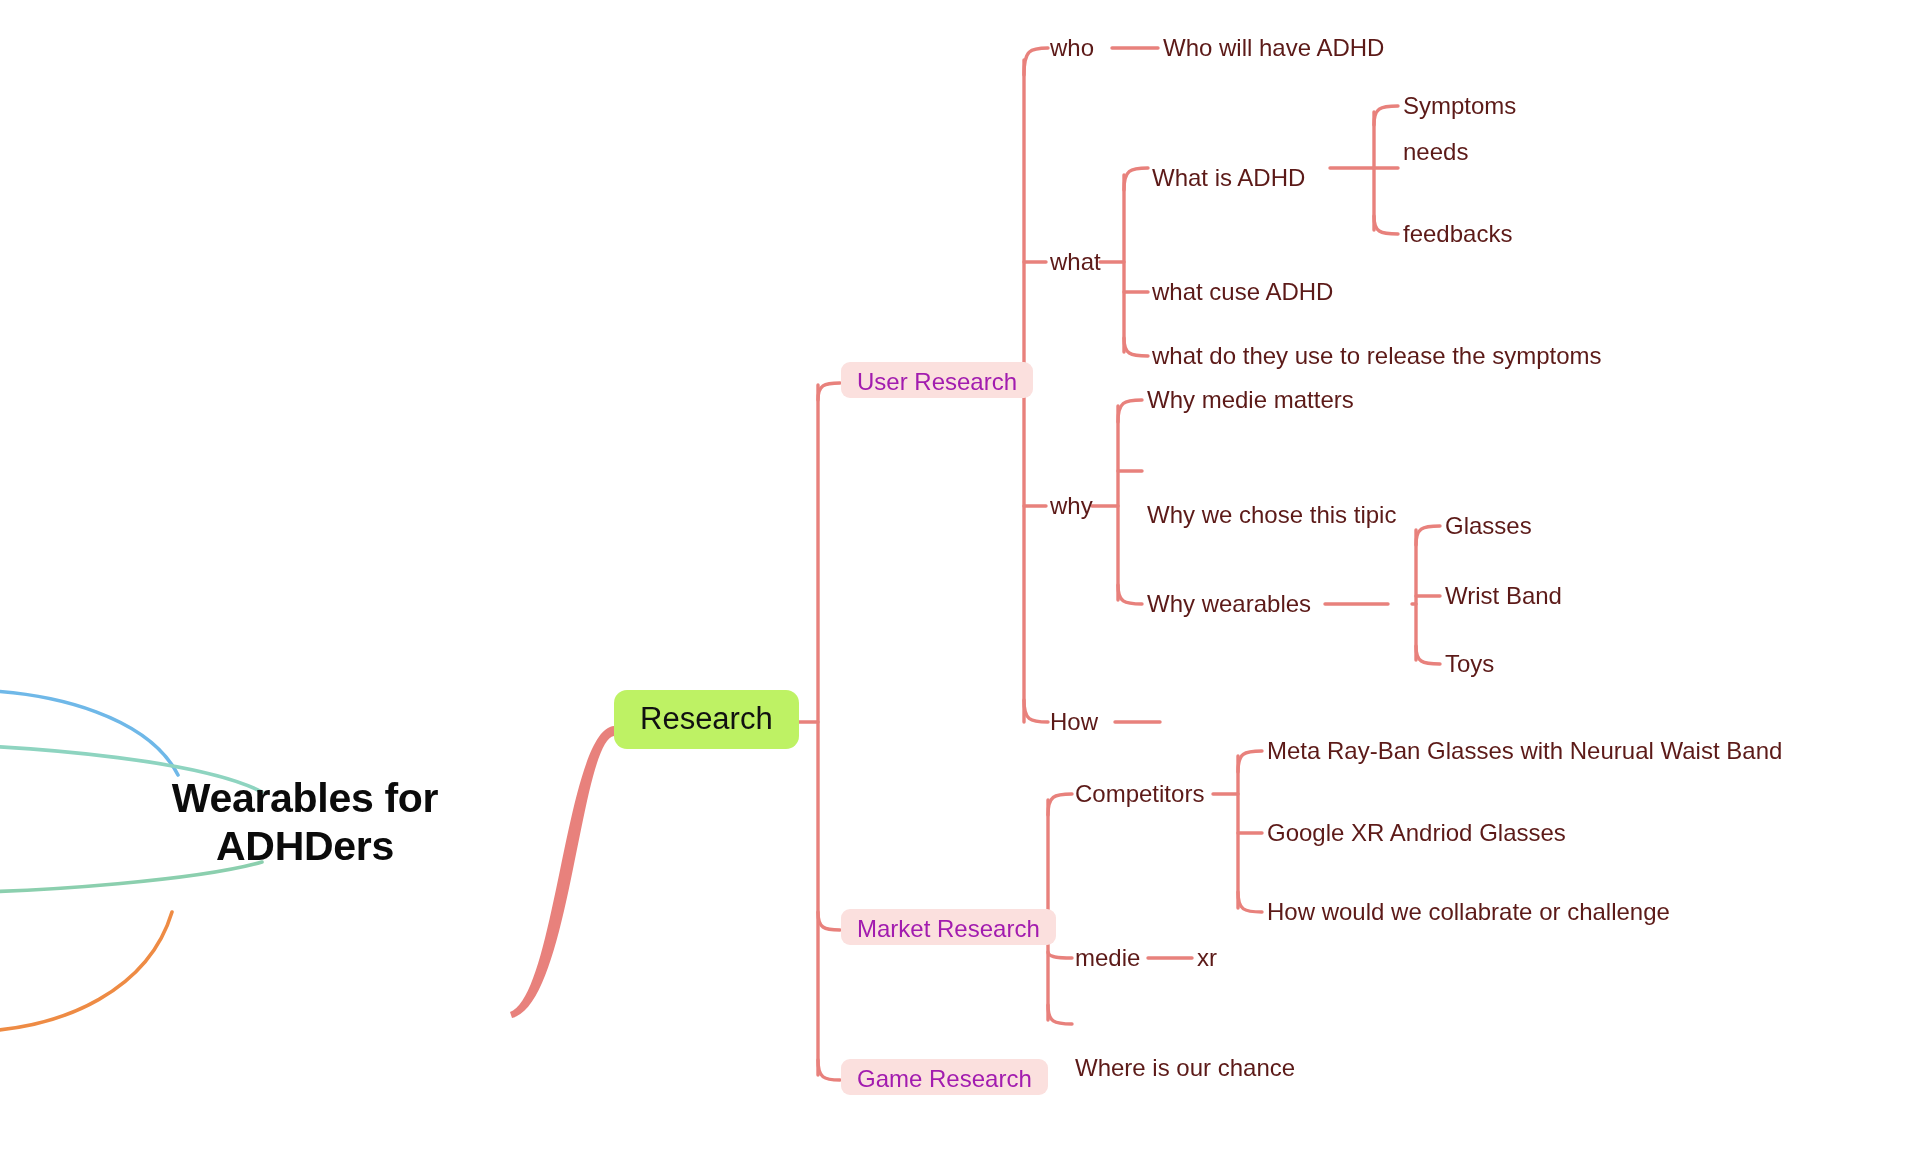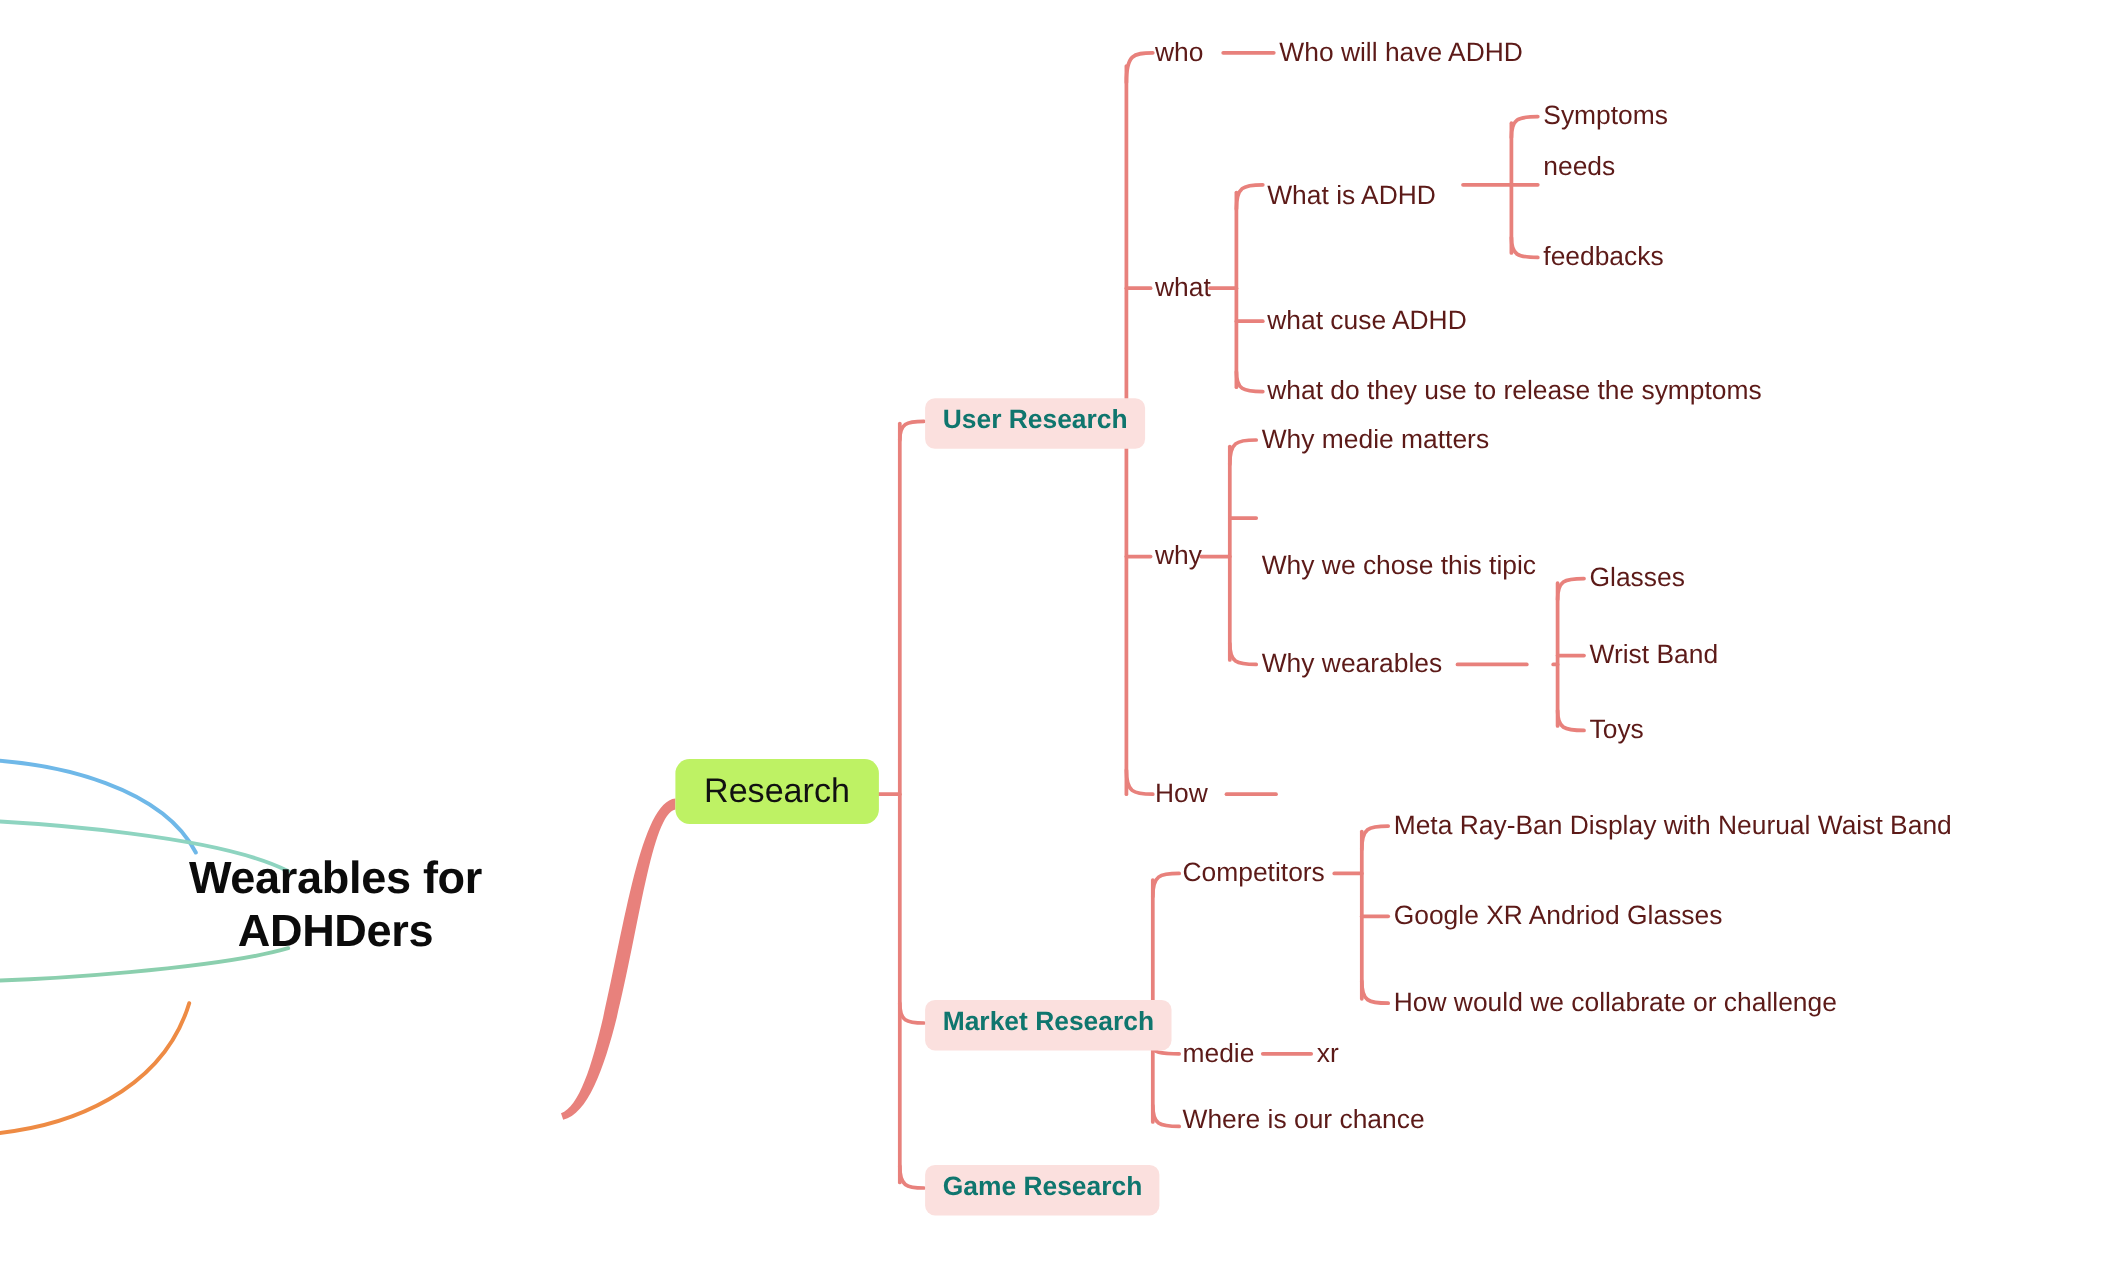--- a/index.html
+++ b/index.html
@@ -44,26 +44,26 @@
   .pill-primary {
     padding: 13px 26px 15px 26px;
     border-radius: 13px;
     background: #bef264;
     color: #111111;
     font-size: 31px;
     font-weight: 400;
   }
   
   .pill-secondary {
-    padding: 8px 16px 14px 16px;
+    padding: 8px 16px 4px 16px;
     border-radius: 9px;
     background: #FBE0DE;
-    color: #0f766e;
+    color: #a21caf;
     font-size: 24px;
-    font-weight: 700;
+    font-weight: 400;
   }
   
   .leaf {
     font-size: 24px;
     font-weight: 400;
     color: #5C1A18;
   }
 </style>
 </head>
 <body>
@@ -225,33 +225,33 @@
   </div>
 
   <div class="node leaf" style="left:1050px; top:710px;">
     <span>How</span>
   </div>
 
   <div class="node leaf" style="left:1075px; top:782px;">
     <span>Competitors</span>
   </div>
   <div class="node leaf" style="left:1267px; top:739px;">
-    <span>Meta Ray-Ban Display with Neurual Waist Band</span>
+    <span>Meta Ray-Ban Glasses with Neurual Waist Band</span>
   </div>
   <div class="node leaf" style="left:1267px; top:821px;">
     <span>Google XR Andriod Glasses</span>
   </div>
   <div class="node leaf" style="left:1267px; top:900px;">
     <span>How would we collabrate or challenge</span>
   </div>
 
   <div class="node leaf" style="left:1075px; top:946px;">
     <span>medie</span>
   </div>
   <div class="node leaf" style="left:1197px; top:946px;">
     <span>xr</span>
   </div>
 
-  <div class="node leaf" style="left:1075px; top:1006px;">
+  <div class="node leaf" style="left:1075px; top:1056px;">
     <span>Where is our chance</span>
   </div>
 
 </div>
 
 </body></html>

